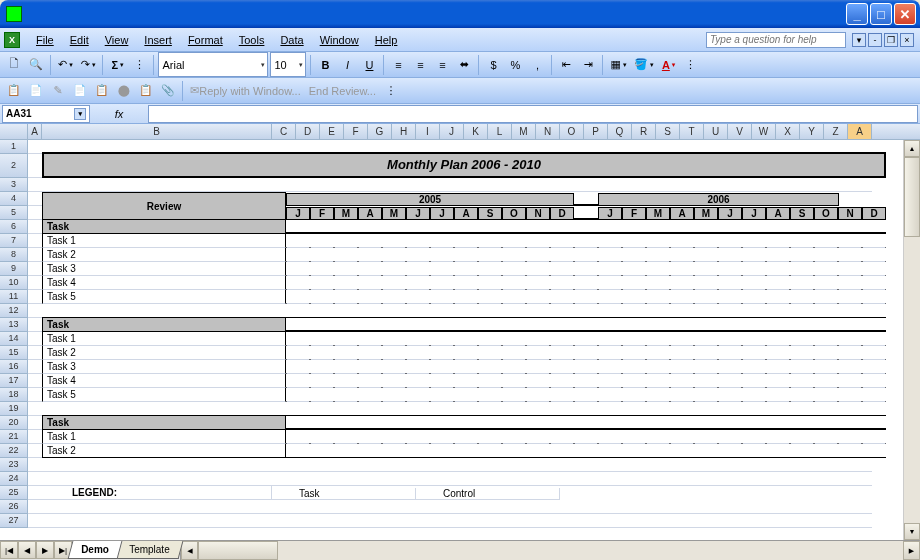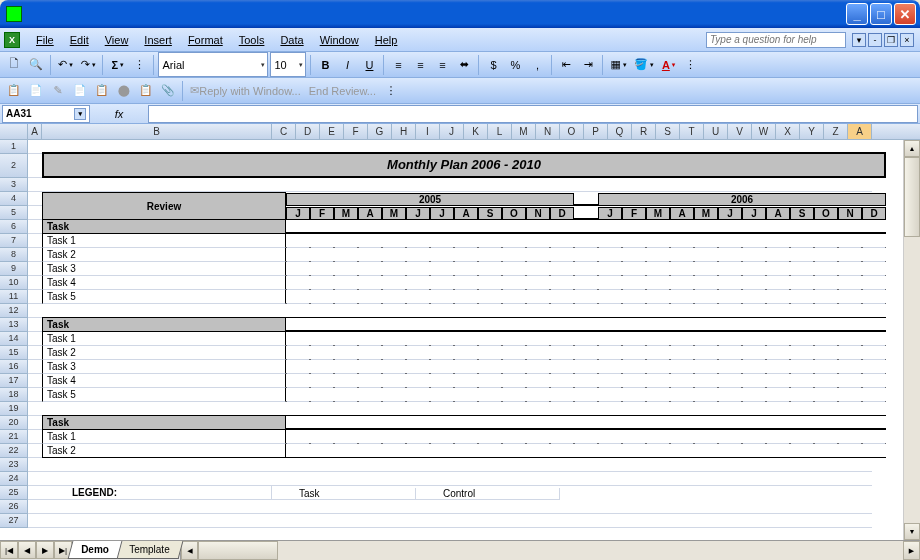--- a/index.html
+++ b/index.html
@@ -295,21 +295,21 @@
         <div class="cell cW "></div>
         <div class="cell cW "></div>
         <div class="cell cW "></div>
         <div class="cell cW "></div>
       </div>
       <div class="row ">
         <div class="cell cA "></div>
         <div class="cell hdrcell taskbox" style="height: 28px; position: relative; margin-bottom: -14px; z-index: 1; width: 244px;">Review</div>
         <div class="cell hdrcell" style="width: 288px;">2005</div>
         <div class="cell cW bordTB bordL bordR"></div>
-        <div class="cell hdrcell" style="width: 288px;">2006</div>
+        <div class="cell hdrcell" style="width: 241px;">2006</div>
       </div>
       <div class="row ">
         <div class="cell cA "></div>
         <div class="cell" style="width: 244px; background: rgb(192, 192, 192); border: 1px solid rgb(0, 0, 0);"></div>
         <div class="cell cW hdrcell">J</div>
         <div class="cell cW hdrcell">F</div>
         <div class="cell cW hdrcell">M</div>
         <div class="cell cW hdrcell">A</div>
         <div class="cell cW hdrcell">M</div>
         <div class="cell cW hdrcell">J</div>

